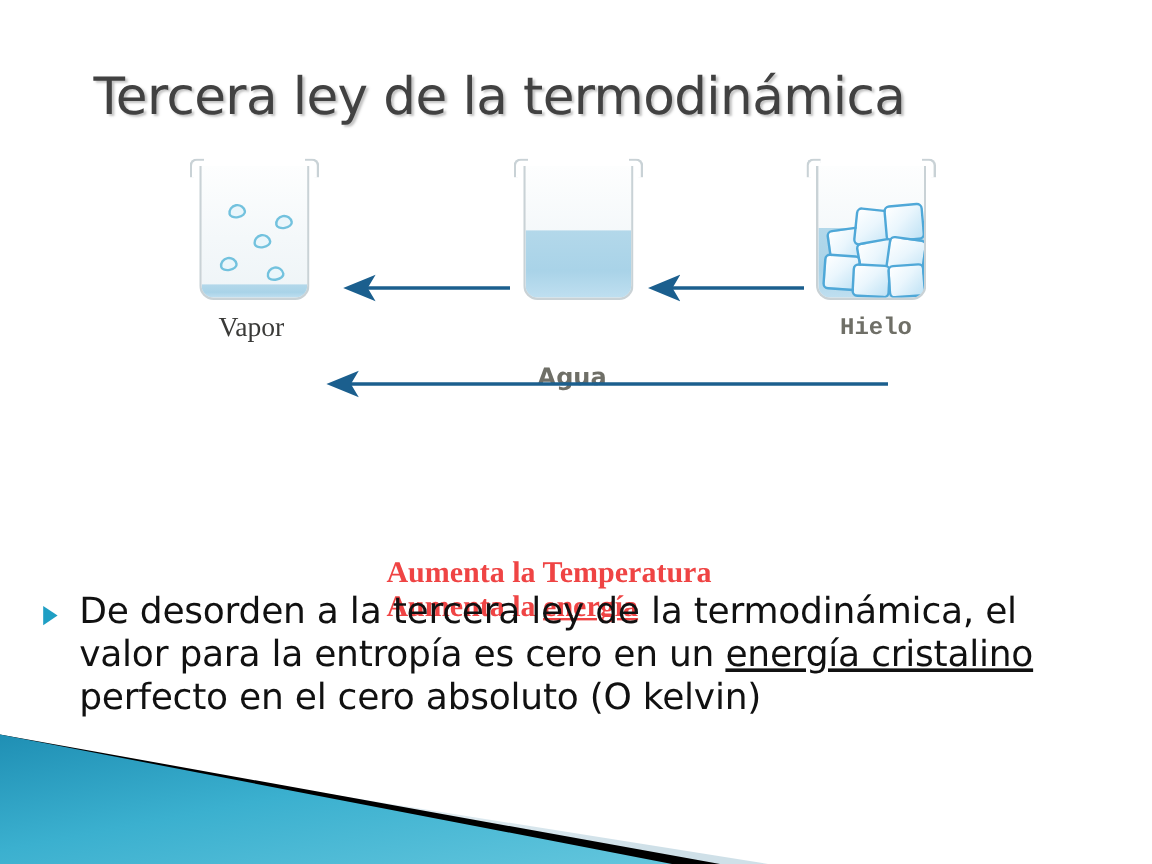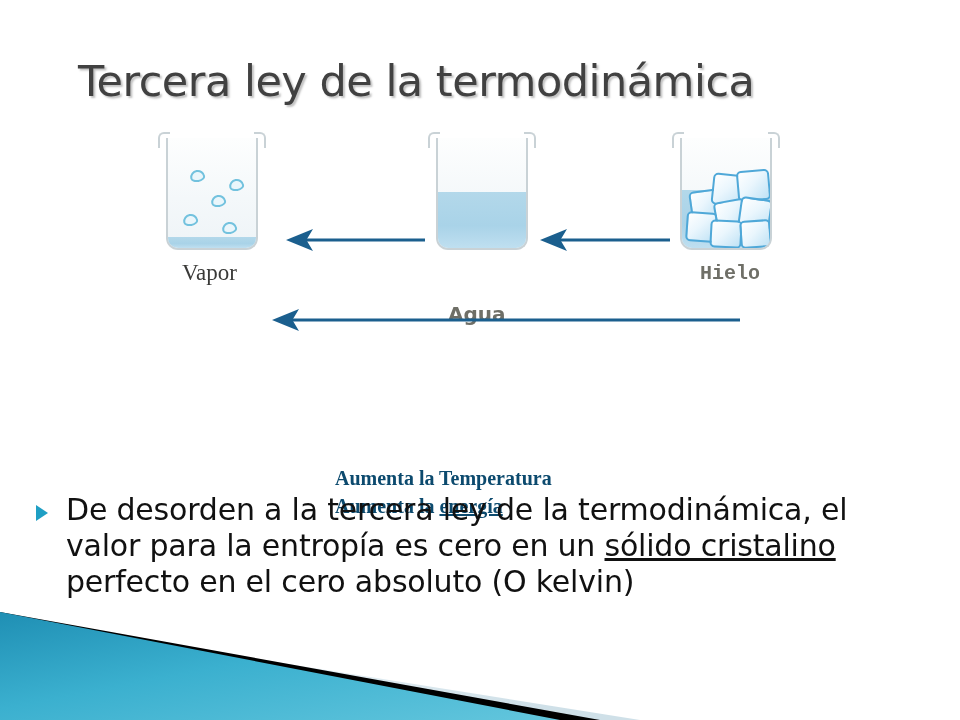--- a/index.html
+++ b/index.html
@@ -136,25 +136,24 @@
     height: 350px;
     pointer-events: none;
   }
 
   
   .statements {
     position: absolute;
     left: 322px;
     top: 344px;
     font-family: "Liberation Serif", serif;
-    font-size: 20px;
+    font-size: 25px;
     font-weight: bold;
-    color: #0c4a6e;
+    color: #ef4444;
     line-height: 28px;
-    margin-left: 13px;
   }
   .statements .line { white-space: nowrap; }
   .statements u { text-decoration: underline; }
 
   
   .body-block {
     position: absolute;
     left: 30px;
     top: 492px;
     width: 900px;
@@ -254,21 +253,21 @@
     <div class="line">Aumenta la Temperatura</div>
     <div class="line">
       <span>Aumenta la </span><u>energía</u>
     </div>
   </div>
 </div>
 
 <div class="body-block">
   <div class="bullet-row">
     <span class="bullet-marker"></span>
-    <span class="bullet-text"><span>De desorden a la tercera ley de la termodinámica, el valor para la entropía es cero en un </span><u>sólido cristalino</u><span> perfecto en el cero absoluto (O kelvin)</span></span>
+    <span class="bullet-text"><span>De desorden a la tercera ley de la termodinámica, el valor para la entropía es cero en un </span><u>energía cristalino</u><span> perfecto en el cero absoluto (O kelvin)</span></span>
   </div>
 </div>
 
 <div class="corner-deco">
   <svg width="960" height="120" viewBox="0 0 960 120">
     <defs>
       <linearGradient id="tealgrad" x1="0" y1="0" x2="1" y2="1">
         <stop offset="0%" stop-color="#1f8fb4"></stop>
         <stop offset="45%" stop-color="#3bb0cf"></stop>
         <stop offset="100%" stop-color="#63c6dd"></stop>

